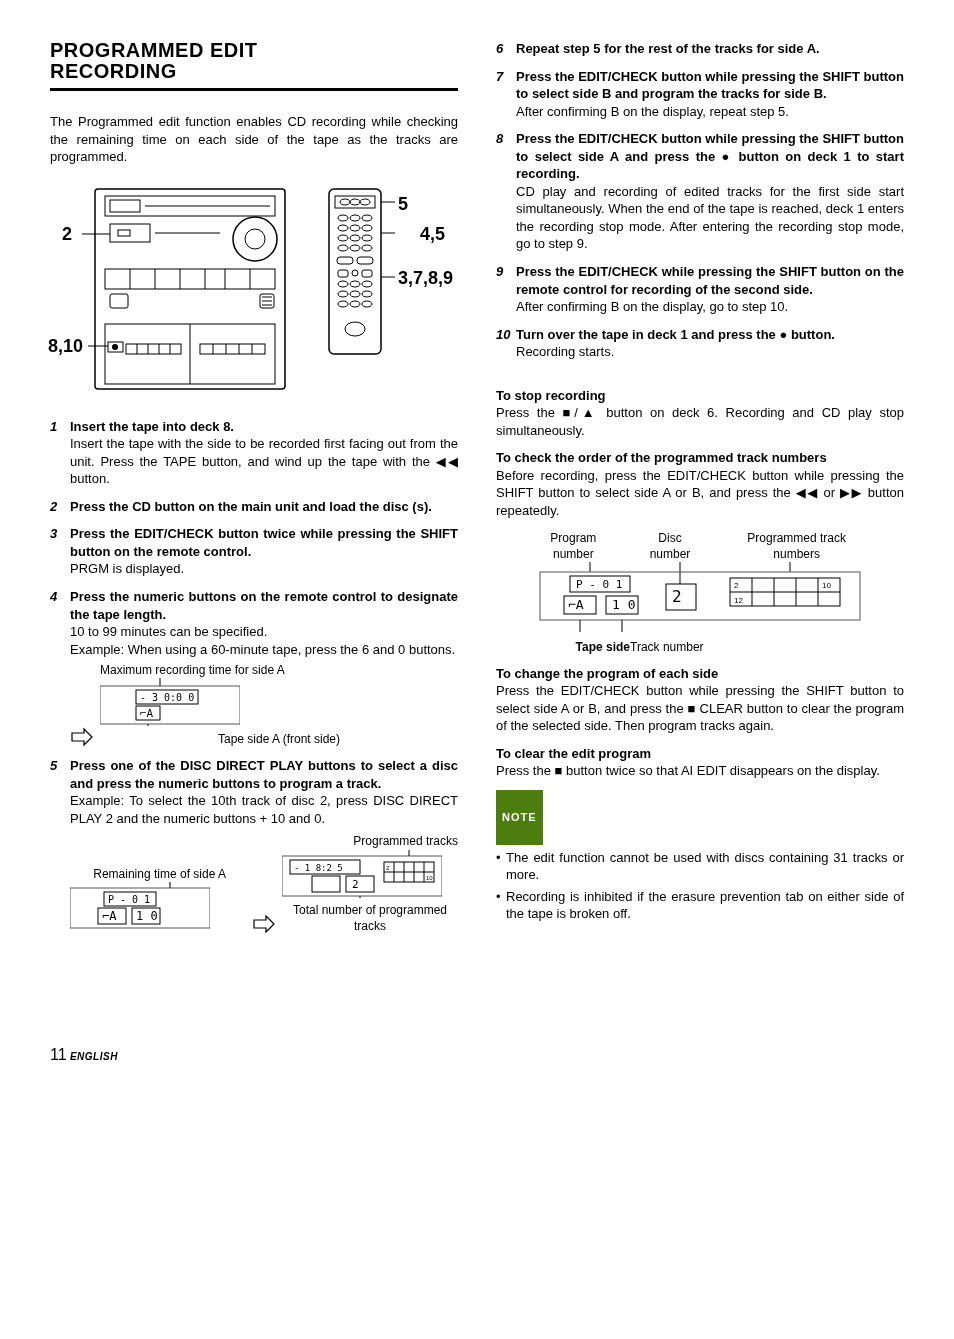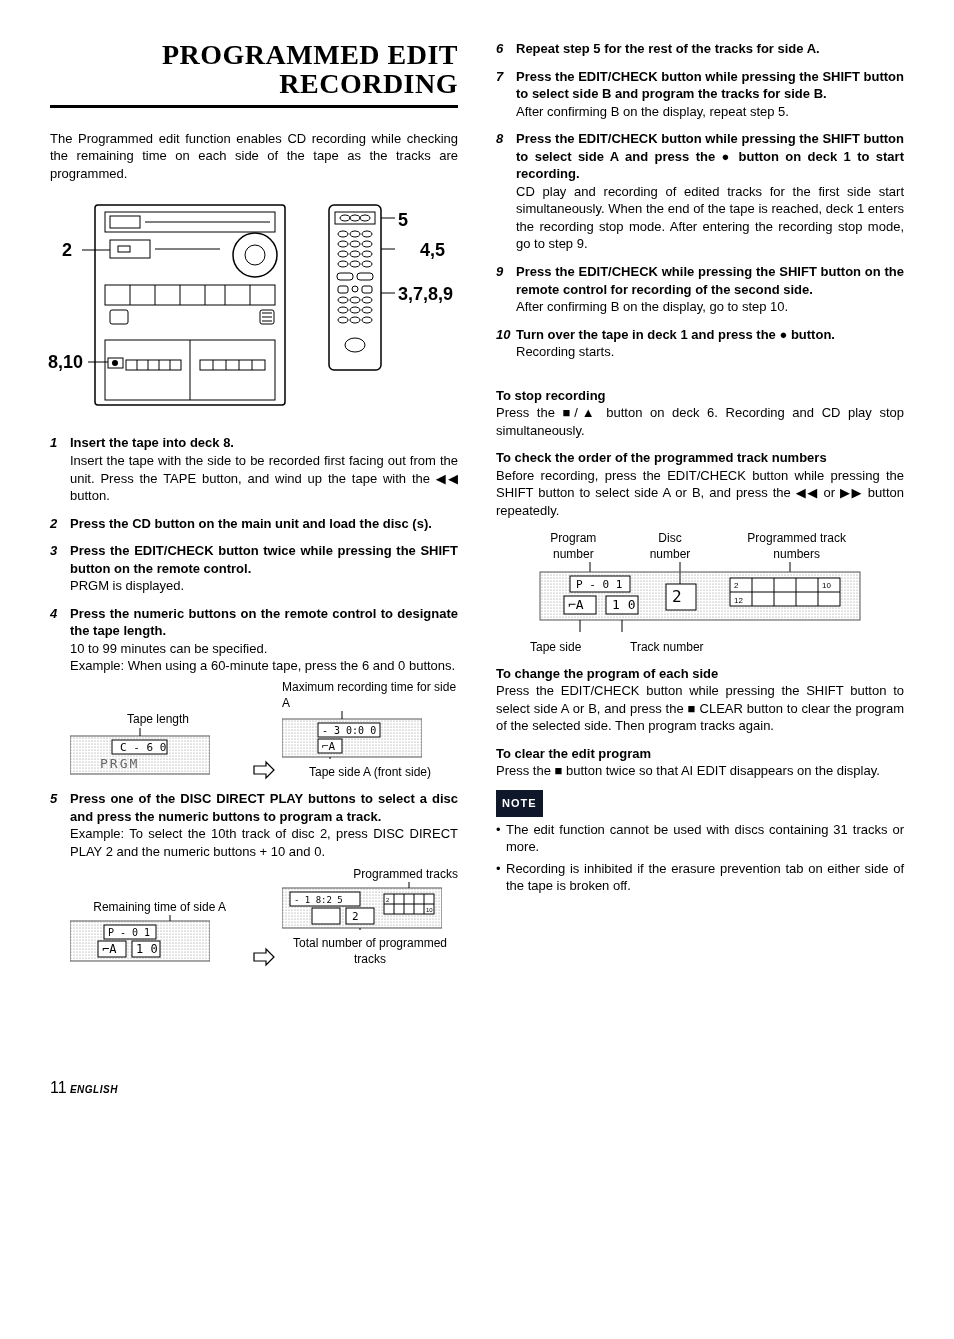--- a/index.html
+++ b/index.html
@@ -14,27 +14,26 @@
   }
   .columns {
     display: flex;
     gap: 38px;
   }
   .col {
     flex: 1;
     min-width: 0;
   }
   h1 {
-    font-family: Liberation Serif, serif;
+    font-family: Liberation Sans, sans-serif;
     font-weight: bold;
-    font-size: 28px;
+    font-size: 20px;
     letter-spacing: 0.5px;
     margin: 0 0 6px 0;
     line-height: 1.05;
-    text-align: right;
   }
   .title-rule {
     border: none;
     border-top: 3px solid #000;
     margin: 0 0 22px 0;
   }
   p {
     margin: 0 0 10px 0;
     text-align: justify;
   }
@@ -68,25 +67,25 @@
     margin: 18px 0 24px 0;
     position: relative;
     height: 210px;
   }
   .mini-label {
     font-size:12px;
     text-align:center;
   }
   .note-box {
     display:inline-block;
-    background:#0f172a;
+    background:#4d7c0f;
     color:#fff;
     font-weight:bold;
     font-size:11px;
-    padding:6px 6px;
+    padding:20px 6px;
     letter-spacing:1px;
     margin-bottom:4px;
   }
   .note-list {
     list-style:none;
     padding:0;
     margin:0;
   }
   .note-list li {
     position:relative;
@@ -263,35 +262,20 @@
       </li>
       <li>
         <span class="step-num">4</span>
         <span class="step-body">
           <span class="bold">Press the numeric buttons on the remote control to designate the tape length.</span><br>
           <span style="white-space:pre-line;">10 to 99 minutes can be specified.
 Example: When using a 60-minute tape, press the 6 and 0 buttons.</span>
 
           
           <div style="display:flex;align-items:flex-end;gap:6px;margin-top:4px;">
-            <div style="flex:1;">
-              <div class="mini-label">Tape length</div>
-              <svg width="140" height="48">
-                <defs>
-                    <pattern id="dots1" patternUnits="userSpaceOnUse" width="3" height="3">
-                      <circle cx="1" cy="1" r="0.6" fill="#888"></circle>
-                    </pattern>
-                  </defs>
-                <rect x="0" y="8" width="140" height="38" fill="url(#dots1)" stroke="#555"></rect>
-                <rect x="42" y="12" width="55" height="14" fill="#fff" stroke="#000"></rect>
-                <text x="50" y="23" font-family="monospace" font-size="11">C - 6 0</text>
-                <text x="30" y="40" font-family="monospace" font-size="13" fill="#666" letter-spacing="2">PRGM</text>
-                <line x1="70" y1="0" x2="70" y2="8" stroke="#000"></line>
-              </svg>
-            </div>
             <svg width="24" height="20">
                 <path d="M2 6 h12 v-4 l8 8 l-8 8 v-4 h-12 z" fill="none" stroke="#000" stroke-width="1.2"></path>
               </svg>
             <div style="flex:1;">
               <div class="mini-label" style="text-align:left;">Maximum recording time for side A</div>
               <svg width="140" height="48">
                 <rect x="0" y="8" width="140" height="38" fill="url(#dots1)" stroke="#555"></rect>
                 <rect x="36" y="12" width="62" height="14" fill="#fff" stroke="#000"></rect>
                 <text x="40" y="23" font-family="monospace" font-size="10">- 3 0:0 0</text>
                 <rect x="36" y="28" width="24" height="14" fill="#fff" stroke="#000"></rect>
@@ -435,21 +419,21 @@
               <line x1="298" y1="16" x2="298" y2="44"></line>
             <line x1="210" y1="30" x2="320" y2="30"></line>
           </g>
           <text x="214" y="26" font-size="8">2</text>
           <text x="302" y="26" font-size="8">10</text>
           <text x="214" y="41" font-size="8">12</text>
           <line x1="60" y1="58" x2="60" y2="70" stroke="#000"></line>
           <line x1="102" y1="58" x2="102" y2="70" stroke="#000"></line>
         </svg>
         <div style="display:flex;font-size:12px;">
-          <span style="width:100px;text-align:left;margin-left:10px;">Tape side</span>
+          <span style="width:100px;text-align:right;margin-left:10px;font-weight:bold;">Tape side</span>
           <span style="width:100px;text-align:left;">Track number</span>
         </div>
       </div>
     </div>
 
     <div class="small-head">To change the program of each side</div>
     <p>Press the EDIT/CHECK button while pressing the SHIFT button to select side A or B, and press the ■ CLEAR button to clear the program of the selected side. Then program tracks again.</p>
 
     <div class="small-head">To clear the edit program</div>
     <p>Press the ■ button twice so that AI EDIT disappears on the display.</p>

